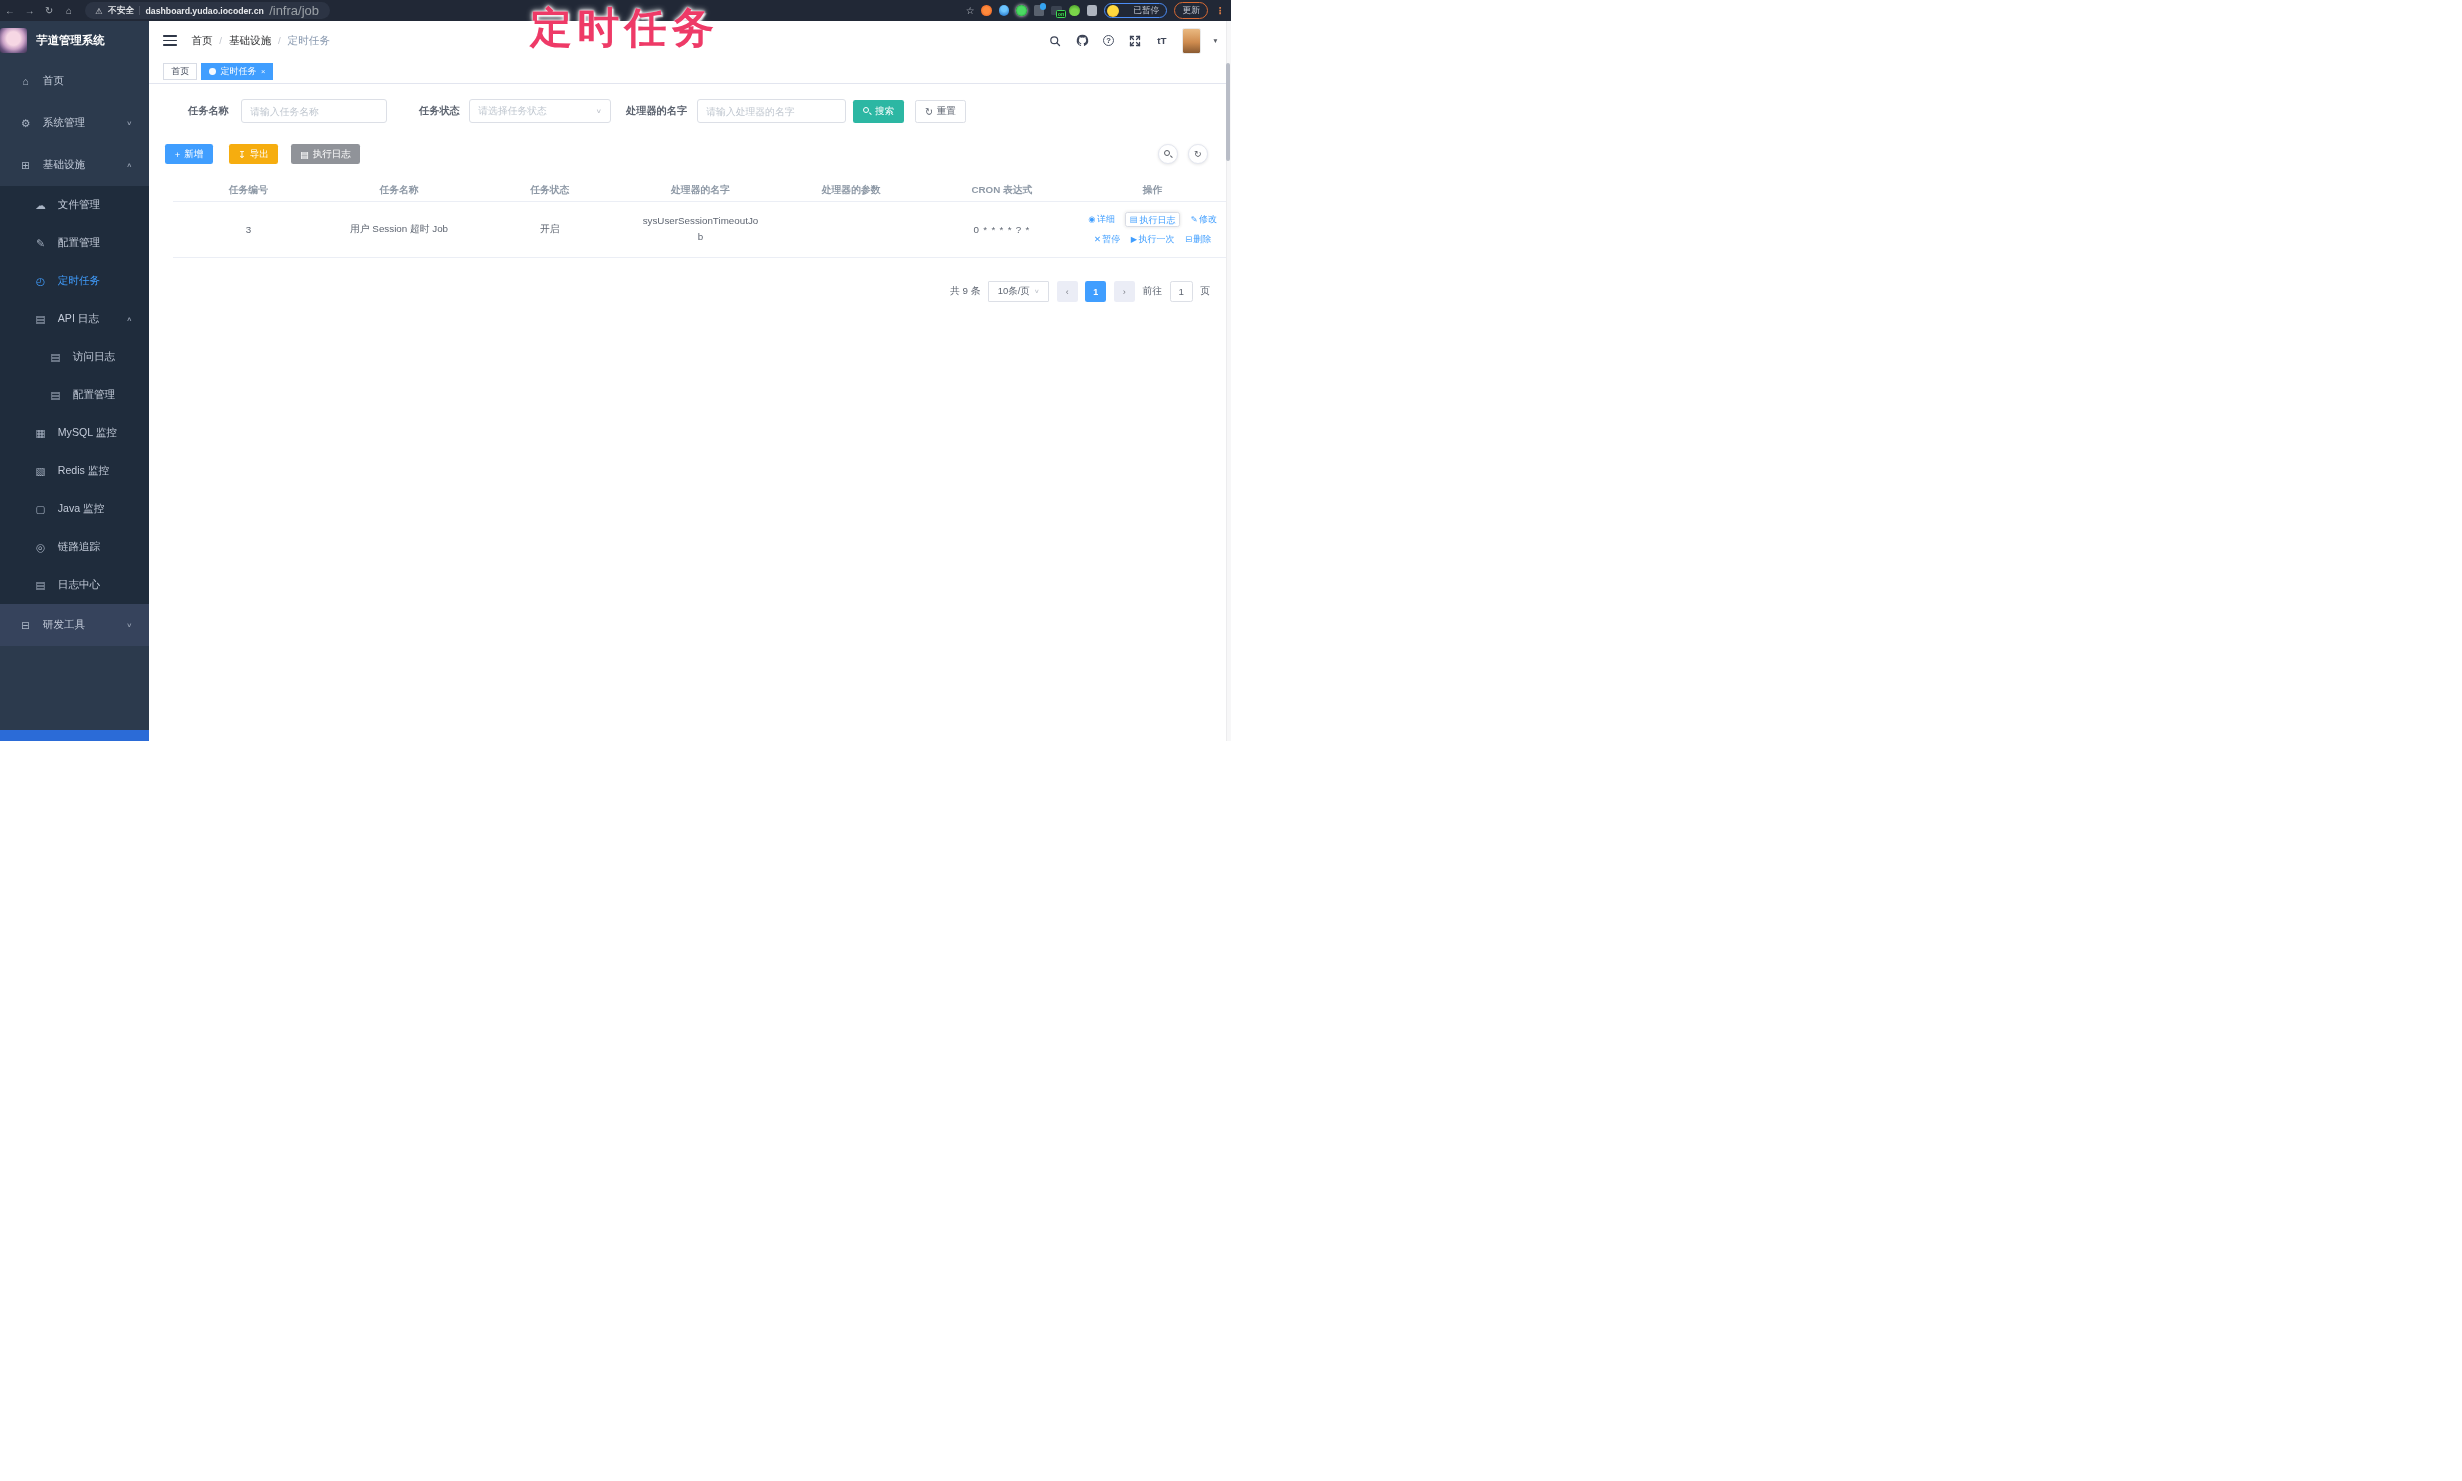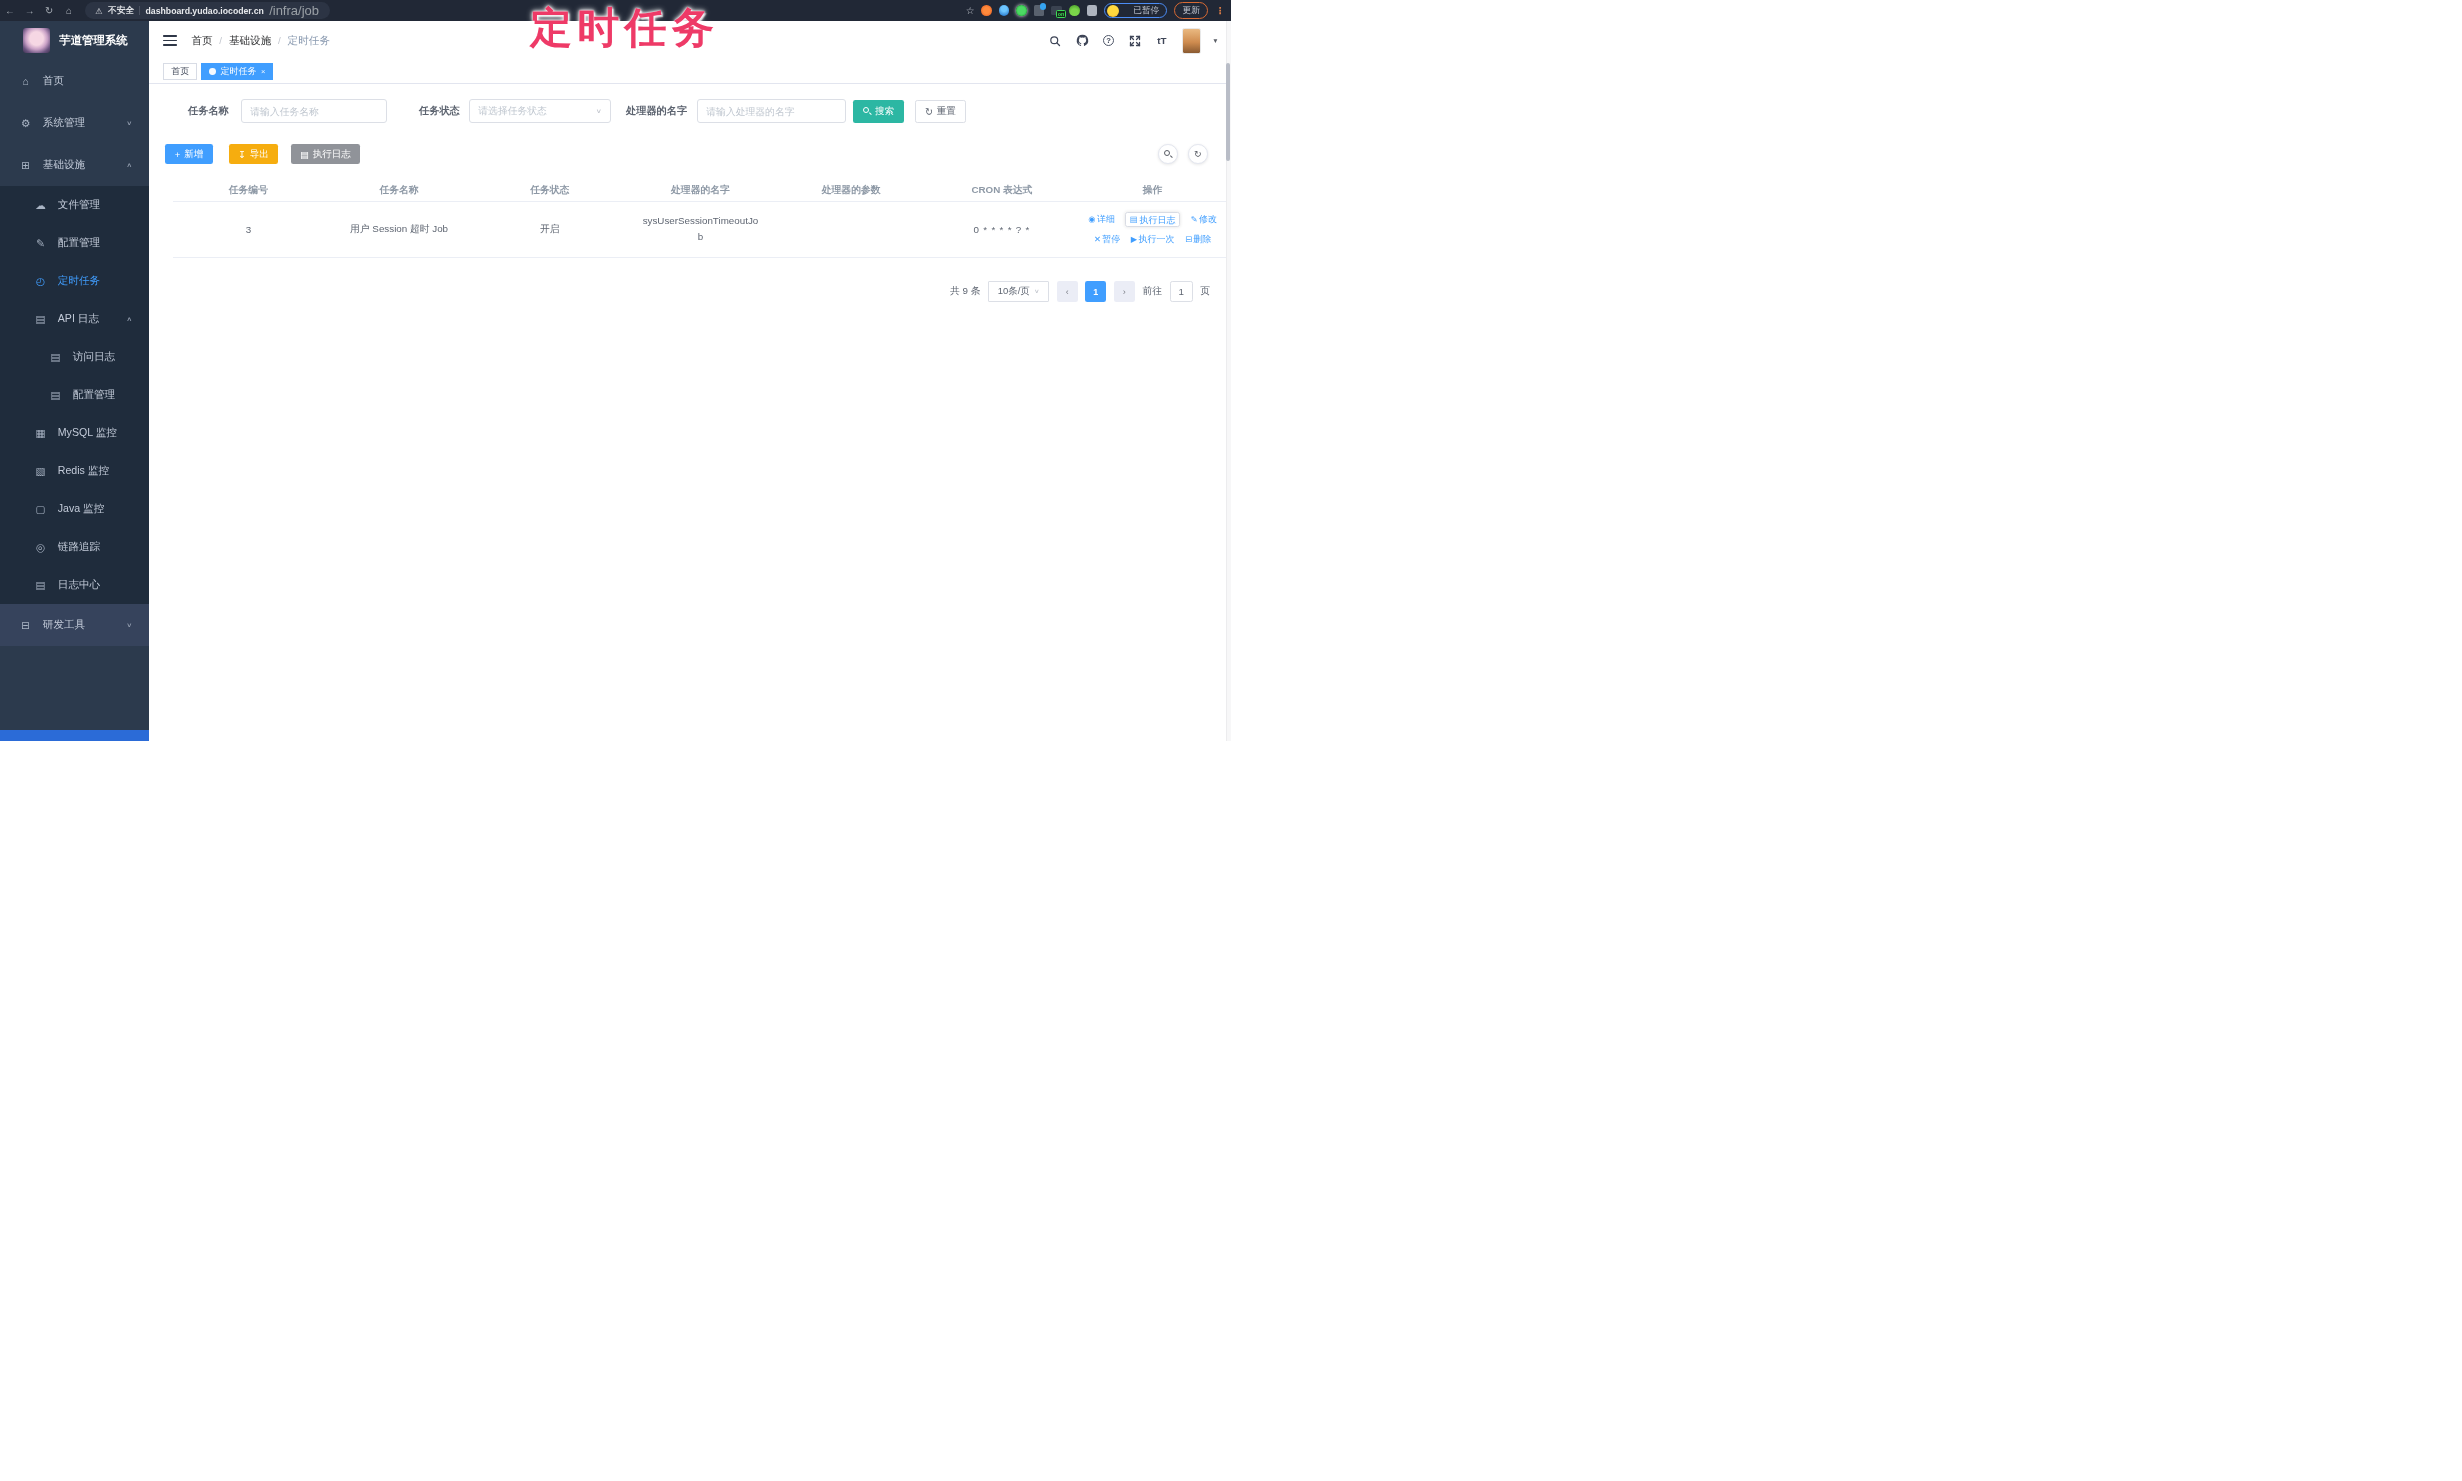--- a/index.html
+++ b/index.html
@@ -28,21 +28,21 @@
   .update-pill{border:1.5px solid #d86a33;border-radius:9px;padding:1.5px 7.6px;color:#c3c8d2;font-size:8.7px;cursor:pointer}
   .kebab{color:#d87a45;font-size:9.8px;font-weight:bold;cursor:pointer}
 
   
   .annotation{position:absolute;top:0px;left:530px;z-index:60;font-size:42px;font-weight:700;letter-spacing:5.3px;color:#ee3a67;
     text-shadow:0 0 1.5px #fff,0 0 3.8px #fff,0 0 6.8px rgba(255,255,255,.95),1.5px 1.5px 1.5px rgba(255,255,255,.8);pointer-events:none}
 
   
   .app{position:absolute;top:21px;left:0;right:0;bottom:0;display:flex}
   .sidebar{width:149px;flex:none;background:#2c3a4d;position:relative;overflow:hidden}
-  .logo-row{height:39px;display:flex;align-items:center;padding-left:23px;gap:9.8px;cursor:pointer}
+  .logo-row{height:39px;display:flex;align-items:center;gap:9.8px;cursor:pointer}
   .logo-img{width:26.5px;height:25px;border-radius:3px;flex:none;background:
      radial-gradient(circle at 50% 42%,#f6d7e4 0 34%,#c9a1c6 55%,#6b5480 78%,#3c3350 100%)}
   .logo-title{color:#fff;font-weight:bold;font-size:11.4px;white-space:nowrap}
   .mi{display:flex;align-items:center;height:38px;font-size:10.6px;color:#c3cbd9;cursor:pointer;position:relative}
   .mi .ic{width:15px;text-align:center;margin-right:9.8px;font-size:10.6px;color:#a9b4c4;flex:none}
   .mi .arrow{margin-left:auto;margin-right:16.7px;font-size:8.3px;color:#97a2b3;transform:scaleY(.75)}
   .d0{padding-left:18px;height:42px}
   .d1{padding-left:33px;background:#1f2c3c}
   .d2{padding-left:48px;background:#1f2c3c}
   .mi.active{color:#409eff}

